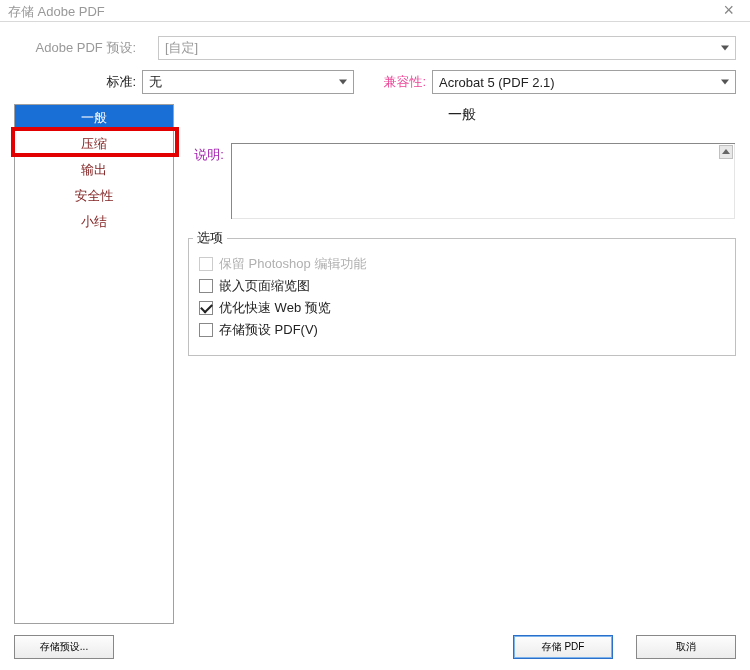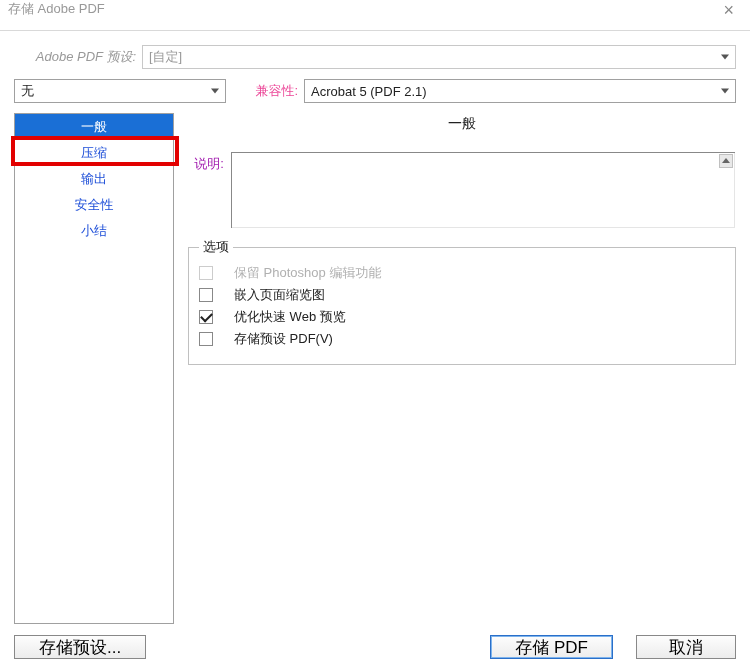--- a/index.html
+++ b/index.html
@@ -6,64 +6,64 @@
     body {
       font-family: "Microsoft YaHei", "SimSun", Arial, sans-serif;
       font-size: 13px;
       background: #fff;
       width: 750px;
       height: 670px;
       overflow: hidden;
     }
     .window { width: 750px; height: 670px; background: #fff; display: flex; flex-direction: column; }
     .title-bar {
-      height: 31px;
+      height: 22px;
       background: #fff;
       border-bottom: 1px solid #d9d9d9;
       display: flex;
-      align-items: flex-start;
+      align-items: flex-end;
       padding: 0 8px;
       color: #999;
       font-size: 13px;
     }
     .title-bar .spacer { flex: 1; }
     .title-bar .close { font-size: 18px; color: #888; padding: 0 8px; }
     .content { flex: 1; padding: 14px 14px 0 14px; display: flex; flex-direction: column; }
     .row { display: flex; align-items: center; margin-bottom: 10px; }
     .row-label { text-align: right; color: #999; padding-right: 6px; }
     .dropdown {
       border: 1px solid #a0a0a0;
       height: 24px;
       background: #fff;
       display: flex;
       align-items: center;
       padding: 0 6px;
       color: #222;
       position: relative;
     }
-    .dropdown.disabled { color: #999; border-color: #c8c8c8; }
+    .dropdown.disabled { color: #999; border-color: #c8c8c8; margin-left: 16px; }
     .dropdown .dd-arrow {
       position: absolute; right: 6px; top: 50%; transform: translateY(-50%);
       width: 0; height: 0;
       border-left: 4px solid transparent;
       border-right: 4px solid transparent;
       border-top: 5px solid #555;
     }
     .main-area { flex: 1; display: flex; text-align: center; }
     .sidebar {
       width: 160px;
       border: 1px solid #a0a0a0;
       background: #fff;
       padding: 0;
       margin-right: 14px;
       position: relative;
     }
     .sidebar-item {
       padding: 4px 10px;
-      color: #1d4ed8;
+      color: #7f1d1d;
       cursor: default;
     }
     .sidebar-item.selected { background: #1a6fd6; color: #fff; }
     .highlight-box {
       position: absolute;
       left: -4px;
       top: 22px;
       width: 168px;
       height: 30px;
       border: 4px solid #e20000;
@@ -91,24 +91,24 @@
       width:0;height:0;margin:3px auto;
       border-left:4px solid transparent;border-right:4px solid transparent;border-bottom:5px solid #666;
     }
     .fieldset {
       border: 1px solid #c0c0c0;
       padding: 12px 10px 12px 10px;
       margin-top: 6px;
       position: relative;
     }
     .fieldset-legend {
-      position: absolute; top: -10px; left: 10px;
+      position: absolute; top: -10px; left: 4px;
       background: #fff; padding: 0 4px; color: #222;
     }
-    .check-row { display: flex; align-items: center; margin: 4px 0; color: #222; gap: 15px; }
+    .check-row { display: flex; align-items: center; margin: 4px 0; color: #222; }
     .check-row.disabled { color: #b0b0b0; }
     .chk {
       width: 14px; height: 14px;
       border: 1px solid #888;
       margin-right: 6px;
       display: inline-flex;
       align-items: center; justify-content: center;
       background: #fff;
     }
     .check-row.disabled .chk { border-color: #ccc; }
@@ -126,47 +126,48 @@
       padding: 0 14px;
       border-top: 0;
     }
     .btn {
       min-width: 100px;
       height: 24px;
       border: 1px solid #888;
       background: linear-gradient(#fdfdfd,#ececec);
       display: inline-flex;
       align-items: center; justify-content: center;
-      font-size: 17px;
-      padding: 0 24px;
+      font-size: 10px;
+      padding: 0 16px;
     }
     .btn.primary { border: 1px solid #2a6fc9; box-shadow: 0 0 0 1px #7db3ec inset; }
     .footer .spacer { flex: 1; }
   </style>
 </head>
 <body>
 
 <div class="window">
   <div class="title-bar">
     <span>存储 Adobe PDF</span>
     <span class="spacer"></span>
     <span class="close">×</span>
   </div>
 
   <div class="content">
 
     <div class="row">
-      <div class="row-label" style="width:128px;font-style:italic;">Adobe PDF 预设:</div>
+      <div class="row-label" style="width:128px;">Adobe PDF 预设:</div>
       <div class="dropdown disabled" style="flex:1;">
         <span>[自定]</span>
         <span class="dd-arrow"></span>
       </div>
     </div>
 
     <div class="row">
+      <div class="row-label" style="width:128px;color:#222;">标准:</div>
       <div class="dropdown" style="width:212px;">
         <span>无</span>
         <span class="dd-arrow"></span>
       </div>
       <div class="row-label" style="width:78px;color:#ec4899;padding-left:18px;">兼容性:</div>
       <div class="dropdown" style="flex:1;">
         <span>Acrobat 5 (PDF 2.1)</span>
         <span class="dd-arrow"></span>
       </div>
     </div>

